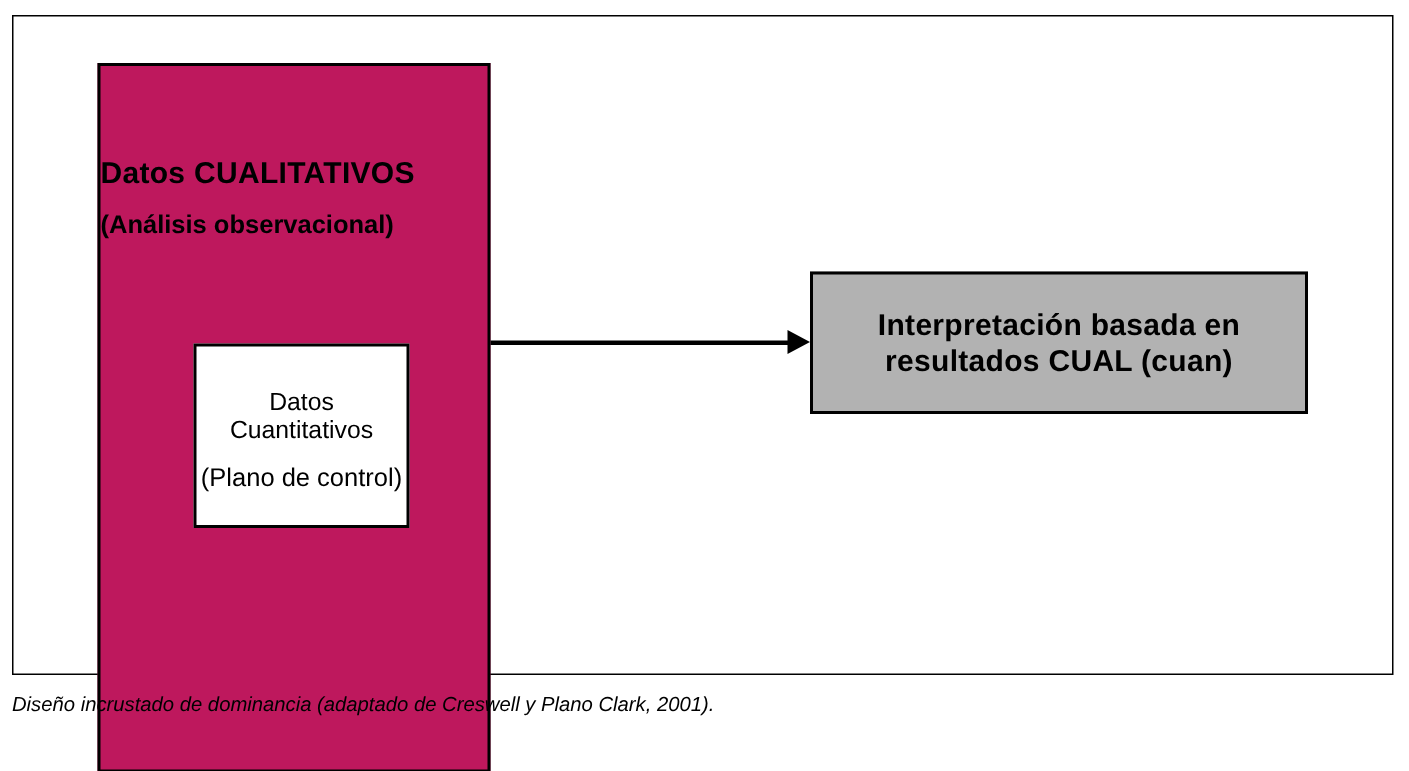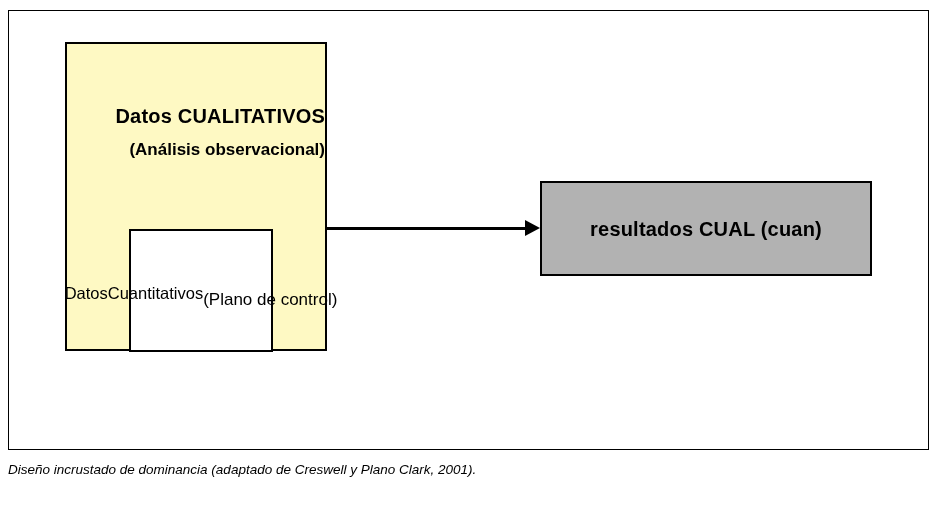--- a/index.html
+++ b/index.html
@@ -16,24 +16,24 @@
     position: absolute;
     left: 8px; top: 10px;
     width: 921px; height: 440px;
     border: 1.5px solid #000;
     background: #fff;
   }
 
   .qual-box {
     position: absolute;
     left: 65px; top: 42px;
-    width: 262px; height: 309px;
+    width: 262px; height: 473px;
     border: 2.5px solid #000;
-    background: #fef9c3;
-    text-align: right;
+    background: #be185d;
+    text-align: left;
   }
   .qual-title {
     display: block;
     margin-top: 60px;
     font-size: 20px;
     font-weight: bold;
     line-height: 24px;
     letter-spacing: 0.2px;
   }
   .qual-subtitle {
@@ -44,21 +44,21 @@
     font-weight: bold;
   }
 
   .quan-box {
     position: absolute;
     left: 129px; top: 229px;
     width: 144px; height: 123px;
     border: 2.5px solid #000;
     background: #fff;
     display: flex;
-    flex-direction: row;
+    flex-direction: column;
     align-items: center;
     justify-content: center;
     text-align: center;
     padding-top: 6px;
   }
   .quan-line {
     display: block;
     font-size: 16.5px;
     line-height: 19px;
   }
@@ -137,20 +137,21 @@
   <div class="quan-box">
     <span class="quan-line">Datos</span>
     <span class="quan-line">Cuantitativos</span>
     <span class="quan-note">(Plano de control)</span>
   </div>
 
   <div class="arrow-line"></div>
   <div class="arrow-head"></div>
 
   <div class="result-box" style="background: rgb(178, 178, 178);">
+    <span class="result-line">Interpretación basada en</span>
     <span class="result-line">resultados CUAL (cuan)</span>
   </div>
 
   <div class="caption">
     <span class="caption-text">Diseño incrustado de dominancia (adaptado de Creswell y Plano Clark, 2001).</span>
   </div>
 
 </div>
 
 </body></html>

